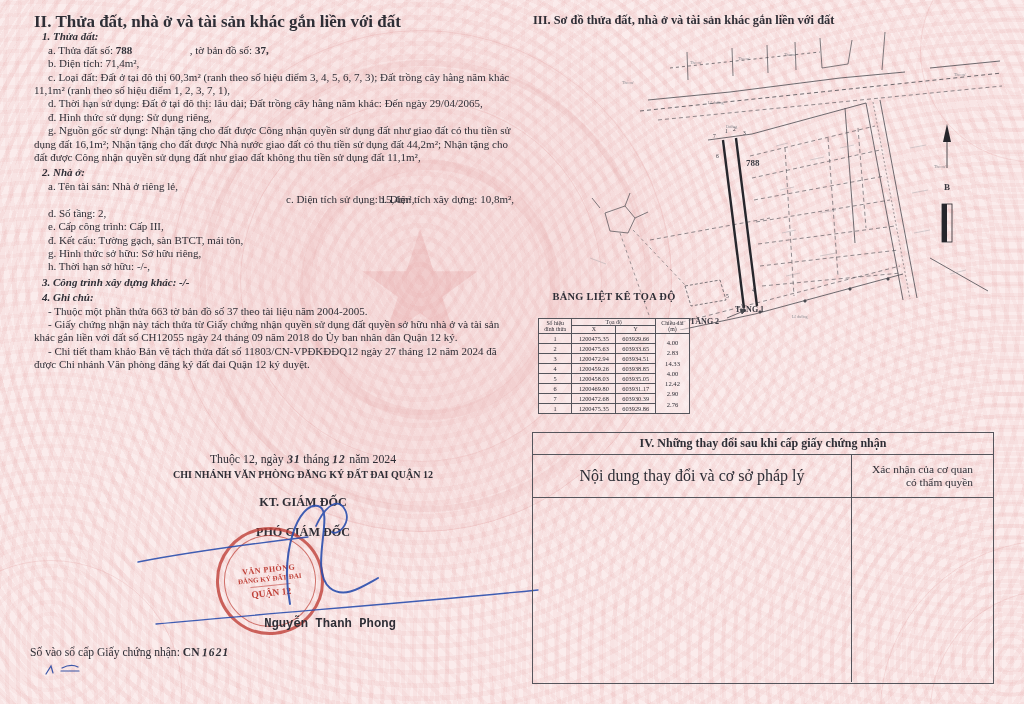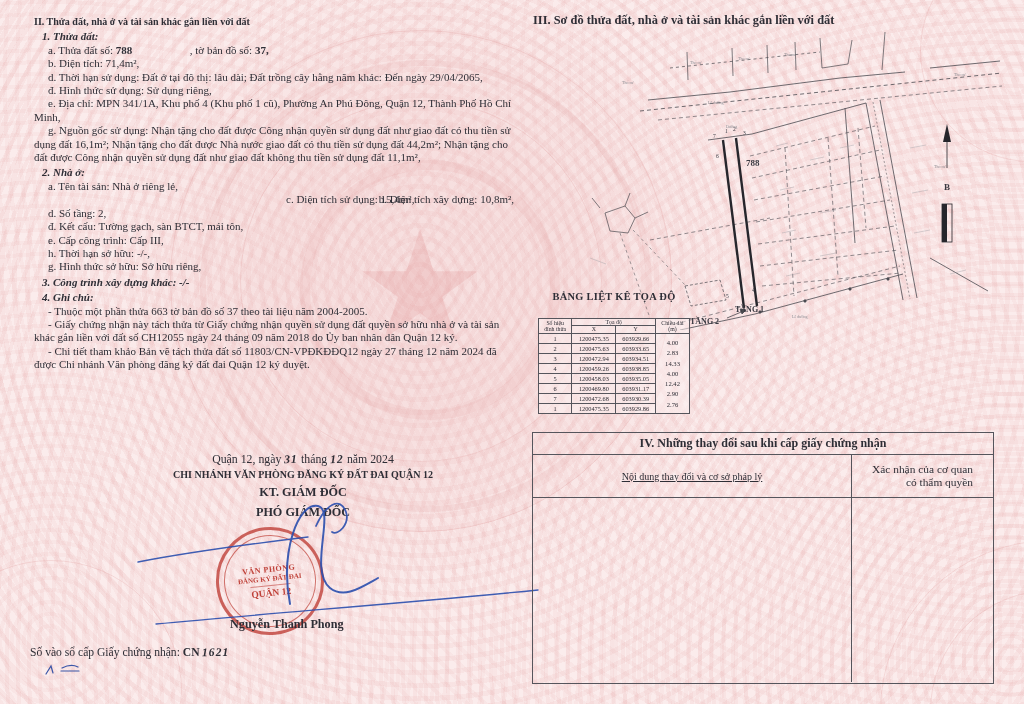--- a/index.html
+++ b/index.html
@@ -11,33 +11,33 @@
       repeating-radial-gradient(circle at 420px 280px, rgba(224,150,150,0.10) 0 5px, rgba(251,236,236,0) 5px 13px),
       repeating-radial-gradient(circle at 1010px 660px, rgba(224,150,150,0.10) 0 4px, rgba(251,236,236,0) 4px 11px),
       repeating-radial-gradient(circle at 1015px 80px, rgba(224,150,150,0.08) 0 4px, rgba(251,236,236,0) 4px 12px),
       repeating-radial-gradient(circle at 50px 640px, rgba(224,150,150,0.08) 0 4px, rgba(251,236,236,0) 4px 12px),
       #fbecec;
   }
   .ring{position:absolute;border-radius:50%;border:1.5px solid rgba(219,142,142,0.22);}
   .star{position:absolute;color:rgba(219,130,130,0.20);font-size:150px;line-height:1;transform:translate(-50%,-52%);}
   
   #sec2{position:absolute;left:34px;top:15px;width:480px;font-size:11px;line-height:13.4px;}
-  #sec2 .h-main{font-weight:bold;font-size:10px;margin:0 0 2px 0;}
+  #sec2 .h-main{font-weight:bold;font-size:17px;margin:0 0 2px 0;}
   #sec2 .h-num{font-weight:bold;font-style:italic;margin:2px 0 0 8px;}
   #sec2 p.item{margin:0;text-indent:14px;}
   #sec2 .bold{font-weight:bold;}
   #sec2 .dualrow{position:relative;text-align:right;}
   #sec2 .dualrow .c-part{position:absolute;left:238px;top:0;}
   
   #sigblock{position:absolute;left:88px;top:452px;width:430px;text-align:center;}
   #sigblock .dateline{font-size:11.8px;}
   .hand{font-style:italic;font-weight:600;display:inline-block;transform:rotate(-2deg);letter-spacing:1px;}
   #sigblock .office{font-weight:bold;font-size:10px;margin-top:2px;}
-  #sigblock .role{font-weight:bold;font-size:12.2px;margin-top:5px;}
-  #signername{position:absolute;left:230px;top:617px;width:200px;font-weight:bold;font-size:12.2px;}
+  #sigblock .role{font-weight:bold;font-size:12.2px;margin-top:15px;}
+  #signername{position:absolute;left:230px;top:617px;width:200px;text-align:center;font-weight:bold;font-size:12.2px;font-family:Liberation Mono, monospace;}
   
   #stamp{position:absolute;left:216px;top:527px;width:102px;height:102px;border-radius:50%;
     border:3px solid rgba(191,64,56,0.8);transform:rotate(-6deg);}
   #stamp .inner{position:absolute;inset:5px;border-radius:50%;border:1px solid rgba(191,64,56,0.7);
     display:flex;flex-direction:column;align-items:center;justify-content:center;color:#bf4038;}
   #stamp .s1{font-size:8px;font-weight:bold;letter-spacing:.5px;}
   #stamp .s2{font-size:7px;font-weight:bold;margin-top:1px;}
   #stamp .s3{font-size:9.5px;font-weight:bold;margin-top:2px;border-top:1px solid rgba(191,64,56,0.6);padding-top:2px;}
   #sigsvg{position:absolute;left:130px;top:492px;width:430px;height:145px;}
   #scribble{position:absolute;left:40px;top:662px;width:60px;height:18px;}
@@ -53,21 +53,21 @@
   table.coord th{font-size:5.8px;line-height:6.4px;text-align:center;}
   table.coord td{font-size:6.3px;line-height:9px;text-align:center;white-space:nowrap;}
   td.lencell{vertical-align:middle;}
   .lenwrap{display:flex;flex-direction:column;justify-content:space-around;height:72px;}
   .lenwrap span{font-size:6.6px;line-height:7px;}
   
   #sec4{position:absolute;left:532px;top:432px;width:460px;height:250px;border:1px solid #55555c;}
   #sec4 .t-title{height:21px;border-bottom:1px solid #55555c;display:flex;align-items:center;justify-content:center;
     font-weight:bold;font-size:12px;}
   #sec4 .t-head{display:flex;height:42px;border-bottom:1px solid #55555c;}
-  #sec4 .t-head .lcol{width:318px;border-right:1px solid #55555c;display:flex;align-items:center;justify-content:center;font-size:10px;text-decoration:underline;}
+  #sec4 .t-head .lcol{width:318px;border-right:1px solid #55555c;display:flex;align-items:center;justify-content:center;font-size:16px;}
   #sec4 .t-head .rcol{flex:1;display:flex;align-items:center;justify-content:center;text-align:right;font-size:11.4px;line-height:13px;padding:0 6px;}
   #sec4 .t-body{display:flex;height:184px;}
   #sec4 .t-body .lcol{width:318px;border-right:1px solid #55555c;}
   #sec4 .t-body .rcol{flex:1;}
   .maptext{font-family:"Liberation Serif",serif;fill:#3a3a42;}
   .tiny{font-size:4px;fill:#8a8a90;}
 </style>
 </head>
 <body>
 
@@ -85,45 +85,45 @@
   <div class="h-main">II. Thửa đất, nhà ở và tài sản khác gắn liền với đất</div>
   <div class="h-num">1. Thửa đất:</div>
   <p class="item">
     <span>a. Thửa đất số:</span>
     <span class="bold">788</span>
     <span style="display:inline-block;width:52px;"></span>
     <span>, tờ bản đồ số:</span>
     <span class="bold">37,</span>
   </p>
   <p class="item">b. Diện tích: 71,4m²,</p>
+  <p class="item">c. Loại đất: Đất ở tại đô thị 60,3m² (ranh theo số hiệu điểm 3, 4, 5, 6, 7, 3); Đất trồng cây hằng năm khác 11,1m² (ranh theo số hiệu điểm 1, 2, 3, 7, 1),</p>
   <p class="item">d. Thời hạn sử dụng: Đất ở tại đô thị: lâu dài; Đất trồng cây hằng năm khác: Đến ngày 29/04/2065,</p>
   <p class="item">đ. Hình thức sử dụng: Sử dụng riêng,</p>
-  <p class="item">e. Địa chỉ: MPN 341/1A, Khu phố 4 (Khu phố 1 cũ), Phường An Phú Đông, Quận 12, Thành Phố Hồ Chí Minh,</p>
   <p class="item">g. Nguồn gốc sử dụng: Nhận tặng cho đất được Công nhận quyền sử dụng đất như giao đất có thu tiền sử dụng đất 16,1m²; Nhận tặng cho đất được Nhà nước giao đất có thu tiền sử dụng đất 44,2m²; Nhận tặng cho đất được Công nhận quyền sử dụng đất như giao đất không thu tiền sử dụng đất 11,1m²,</p>
   <div class="h-num">2. Nhà ở:</div>
   <p class="item">a. Tên tài sản: Nhà ở riêng lẻ,</p>
   <p class="item dualrow">
     <span>b. Diện tích xây dựng: 10,8m²,</span>
     <span class="c-part">c. Diện tích sử dụng: 15,4m²,</span>
   </p>
   <p class="item">d. Số tầng: 2,</p>
+  <p class="item">e. Cấp công trình: Cấp III,</p>
   <p class="item">đ. Kết cấu: Tường gạch, sàn BTCT, mái tôn,</p>
-  <p class="item">e. Cấp công trình: Cấp III,</p>
+  <p class="item">g. Hình thức sở hữu: Sở hữu riêng,</p>
   <p class="item">h. Thời hạn sở hữu: -/-,</p>
-  <p class="item">g. Hình thức sở hữu: Sở hữu riêng,</p>
   <div class="h-num">3. Công trình xây dựng khác: -/-</div>
   <div class="h-num">4. Ghi chú:</div>
   <p class="item">- Thuộc một phần thửa 663 tờ bản đồ số 37 theo tài liệu năm 2004-2005.</p>
   <p class="item">- Giấy chứng nhận này tách thửa từ Giấy chứng nhận quyền sử dụng đất quyền sở hữu nhà ở và tài sản khác gắn liền với đất số CH12055 ngày 24 tháng 09 năm 2018 do Ủy ban nhân dân Quận 12 ký.</p>
   <p class="item">- Chi tiết tham khảo Bản vẽ tách thửa đất số 11803/CN-VPĐKĐĐQ12 ngày 27 tháng 12 năm 2024 đã được Chi nhánh Văn phòng đăng ký đất đai Quận 12 ký duyệt.</p>
 </div>
 
 <div id="sigblock">
   <div class="dateline">
-    <span>Quận 12, ngày</span>
+    <span>Thuộc 12, ngày</span>
     <span class="hand">31</span>
     <span>tháng</span>
     <span class="hand">12</span>
     <span>năm 2024</span>
   </div>
   <div class="office">CHI NHÁNH VĂN PHÒNG ĐĂNG KÝ ĐẤT ĐAI QUẬN 12</div>
   <div class="role">KT. GIÁM ĐỐC</div>
   <div class="role">PHÓ GIÁM ĐỐC</div>
 </div>
 

